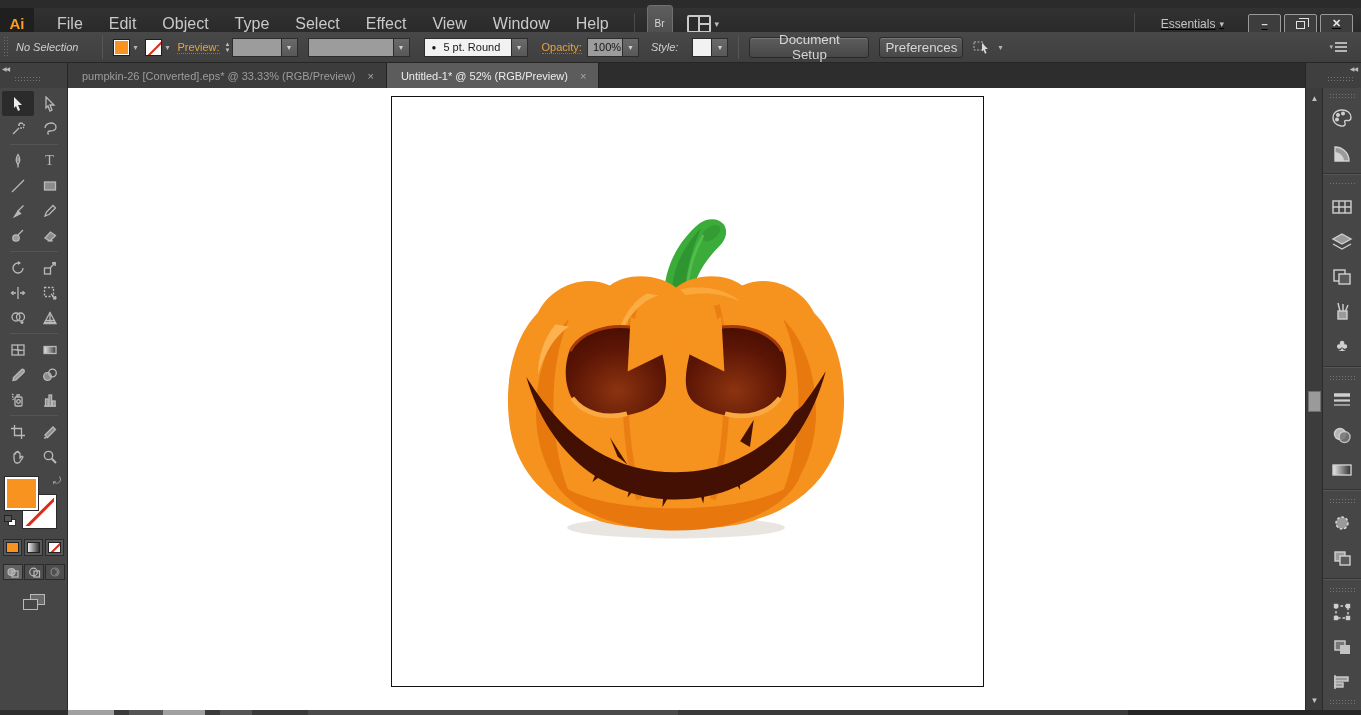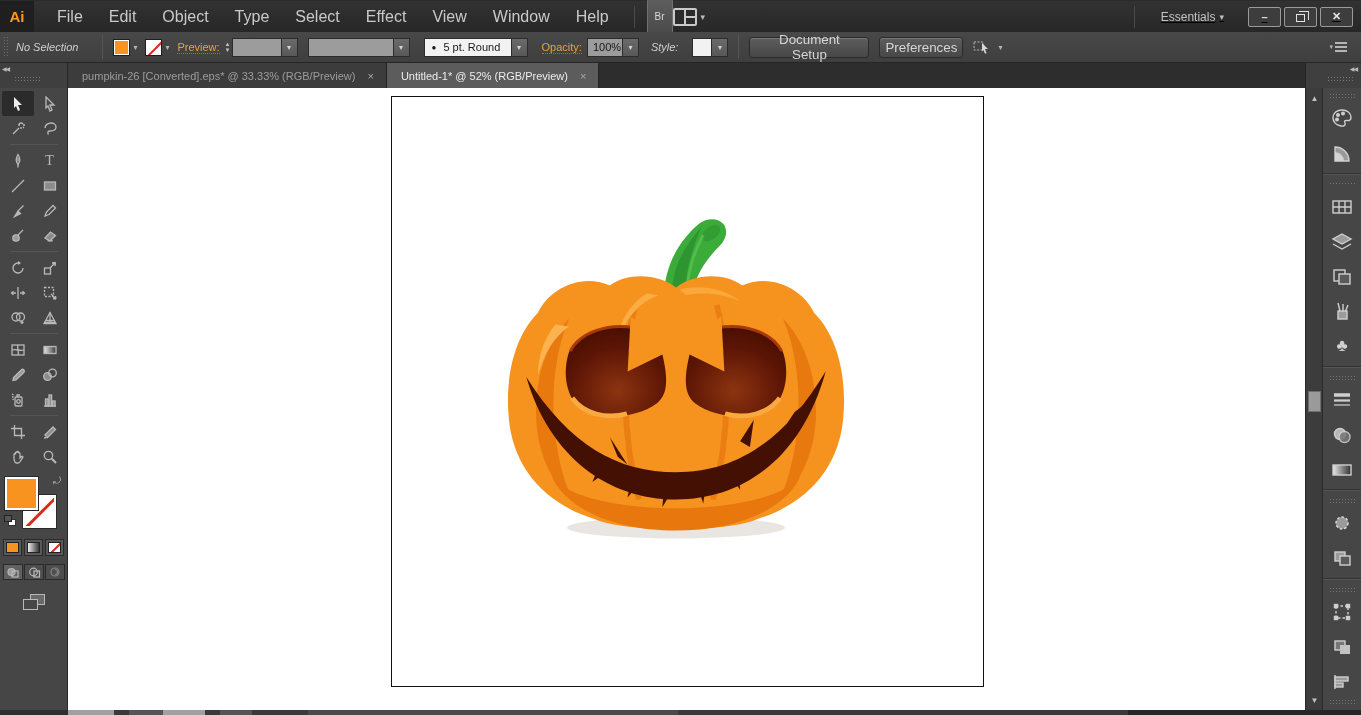--- a/index.html
+++ b/index.html
@@ -1,31 +1,31 @@
 <!DOCTYPE html>
 <html><head>
 <meta charset="utf-8">
 <style>
   * { margin:0; padding:0; box-sizing:border-box; }
   html,body { width:1361px; height:715px; overflow:hidden; background:#2b2b2b;
     font-family:"Liberation Sans", sans-serif; -webkit-font-smoothing:antialiased; }
   .app { position:relative; width:1361px; height:715px; }
 
   
-  .menubar { position:absolute; left:0; top:1px; width:100%; height:32px;
+  .menubar { position:absolute; left:0; top:8px; width:100%; height:32px;
     background:linear-gradient(#323232,#272727); display:flex; align-items:center;
     border-bottom:1px solid #1c1c1c; }
   .logo { width:34px; height:32px; display:flex; align-items:center; justify-content:center;
     background:#1f1f1f; color:#ff9a1e; font-weight:bold; font-size:15px; }
   .menus { display:flex; margin-left:10px; }
   .menu-item { color:#c9c9c9; font-size:16px; padding:0 13px; line-height:32px; cursor:default; }
   .mb-sep { width:1px; height:22px; background:#4a4a4a; margin:0 12px; }
   .br-btn { width:26px; height:37px; background:linear-gradient(#5e5e5e,#4a4a4a);
     border:1px solid #707070; border-radius:3px; color:#d9d9d9; font-size:10px;
-    display:flex; align-items:center; justify-content:center; }
+    display:flex; align-items:center; justify-content:center; margin-right:14px; }
   .ws-icon { width:24px; height:18px; border:2px solid #c9c9c9; border-radius:2px;
     position:relative; background:#2b2b2b; }
   .ws-icon:before { content:""; position:absolute; left:9px; top:0; bottom:0; width:2px; background:#c9c9c9; }
   .ws-icon:after { content:""; position:absolute; left:11px; top:6px; right:0; height:2px; background:#c9c9c9; }
   .ws-caret,.dd-caret { color:#bdbdbd; font-size:9px; margin-left:4px; }
   .mb-right { margin-left:auto; display:flex; align-items:center;text-decoration:underline; }
   .workspace-switcher { color:#c4c4c4; font-size:12px; display:flex; align-items:center; margin:0 24px 0 14px; }
   .win-btns { display:flex; gap:3px; margin-right:8px; }
   .win-btn { width:33px; height:20px; background:#3d3d3d; border:1px solid #9a9a9a; border-radius:2px;
     color:#e2e2e2; font-size:11px; font-weight:bold; display:flex; align-items:center; justify-content:center; }

